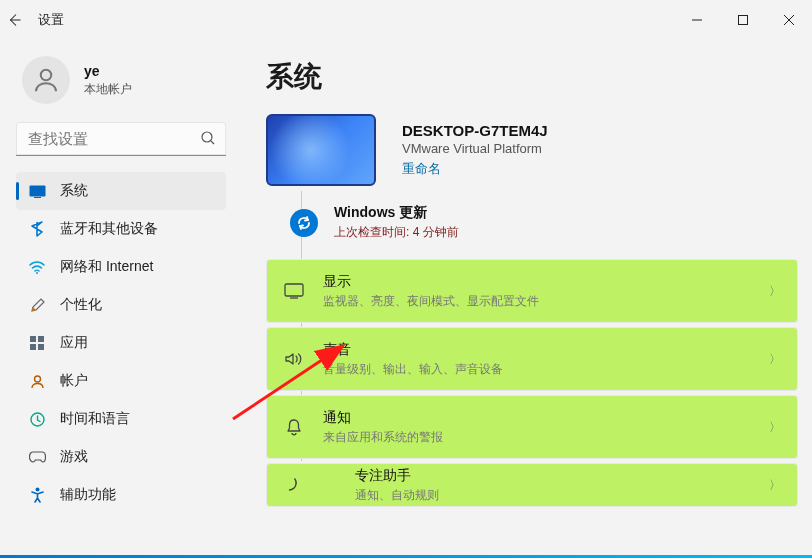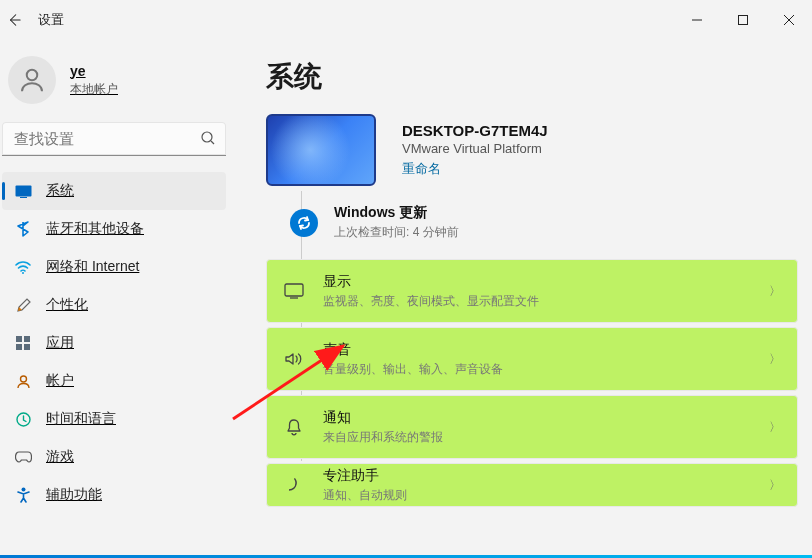--- a/index.html
+++ b/index.html
@@ -6,21 +6,21 @@
 body { width: 812px; height: 558px; background: #f3f3f3; overflow: hidden; position: relative; }
 
 .titlebar { height: 40px; display: flex; align-items: center; padding-left: 6px; }
 .titlebar .back { width: 16px; height: 16px; display: flex; align-items: center; justify-content: center; cursor: pointer; }
 .titlebar .title { margin-left: 16px; font-size: 13px; color: #222; }
 .window-controls { position: absolute; top: 0; right: 0; display: flex; height: 40px; }
 .window-controls .wc { width: 46px; display: flex; align-items: center; justify-content: center; cursor: pointer; }
 
 .content { display: flex; height: calc(100% - 40px); }
 
-.sidebar { width: 240px; padding: 6px 14px 0 2px; text-decoration: underline; }
+.sidebar { width: 240px; padding: 6px 14px 0 16px; }
 .profile { display: flex; align-items: center; margin: 10px 2px 18px 6px; }
 .avatar { width: 48px; height: 48px; border-radius: 50%; background: #e4e4e4; display: flex; align-items: center; justify-content: center; }
 .profile-text { margin-left: 14px; }
 .profile-name { font-size: 14px; font-weight: 600; color: #111; }
 .profile-type { font-size: 12px; color: #555; margin-top: 2px; }
 
 .search { position: relative; margin-bottom: 16px; }
 .search input { width: 100%; height: 34px; border: none; background: #fbfbfb; border-bottom: 1px solid #8a8a8a; border-radius: 4px 4px 0 0; padding: 0 36px 0 12px; font-size: 15px; outline: none; box-shadow: inset 0 0 0 1px #e5e5e5; }
 .search .sicon { position: absolute; right: 10px; top: 8px; color: #555; }
 
@@ -40,21 +40,21 @@
 .thumb::after { content: ""; position: absolute; inset: 0; background: radial-gradient(circle at 40% 50%, rgba(147,197,253,0.8) 0%, rgba(30,64,175,0) 55%); }
 .device-info { margin-left: 26px; }
 .device-name { font-size: 15px; font-weight: 600; color: #111; }
 .device-platform { font-size: 13px; color: #555; margin-top: 2px; }
 .device-rename { font-size: 13px; color: #0369a1; margin-top: 4px; cursor: pointer; display: inline-block; }
 
 .update-row { display: flex; align-items: center; margin: 6px 0 18px 24px; }
 .update-icon { width: 28px; height: 28px; border-radius: 50%; background: #0078d4; display: flex; align-items: center; justify-content: center; color: #fff; font-size: 15px; }
 .update-text { margin-left: 16px; }
 .update-title { font-size: 14px; font-weight: 600; color: #111; }
-.update-sub { font-size: 12px; color: #737373; margin-top: 2px; text-align: center; }
+.update-sub { font-size: 12px; color: #7f1d1d; margin-top: 2px; text-align: center; }
 
 .cards { display: flex; flex-direction: column; gap: 4px; }
 .card { background: #bef264; border: 1px solid #e8e8e8; border-radius: 4px; height: 64px; display: flex; align-items: center; padding: 0 16px; cursor: pointer; }
 .card .cicon { width: 22px; display: flex; align-items: center; justify-content: center; color: #444; font-size: 17px; margin-right: 18px; }
 .card .ctext { flex: 1; }
 .card .ctitle { font-size: 14px; color: #111; }
 .card .csub { font-size: 12px; color: #777; margin-top: 2px; }
 .card .chev { color: #666; font-size: 12px; }
 
 .arrow { position: absolute; left: 228px; top: 334px; pointer-events: none; }
@@ -263,21 +263,21 @@
               <path d="M7 15c0 1 1 1.8 2 1.8s2-.8 2-1.8" fill="none" stroke="#444" stroke-width="1.3"></path>
             </svg>
           </span>
         <div class="ctext">
           <div class="ctitle">通知</div>
           <div class="csub">来自应用和系统的警报</div>
         </div>
         <span class="chev">〉</span>
       </div>
 
-      <div class="card" style="height:44px;">
+      <div class="card" style="height:44px;gap:32px;">
         <span class="cicon">
             <svg width="17" height="17" viewBox="0 0 17 17">
               <path d="M8.5 1.5A7 7 0 013 13c4 0 7-3 7-7 0-1.6-.5-3-1.5-4.5z" fill="none" stroke="#444" stroke-width="1.3"></path>
             </svg>
           </span>
         <div class="ctext">
           <div class="ctitle">专注助手</div>
           <div class="csub">通知、自动规则</div>
         </div>
         <span class="chev">〉</span>

